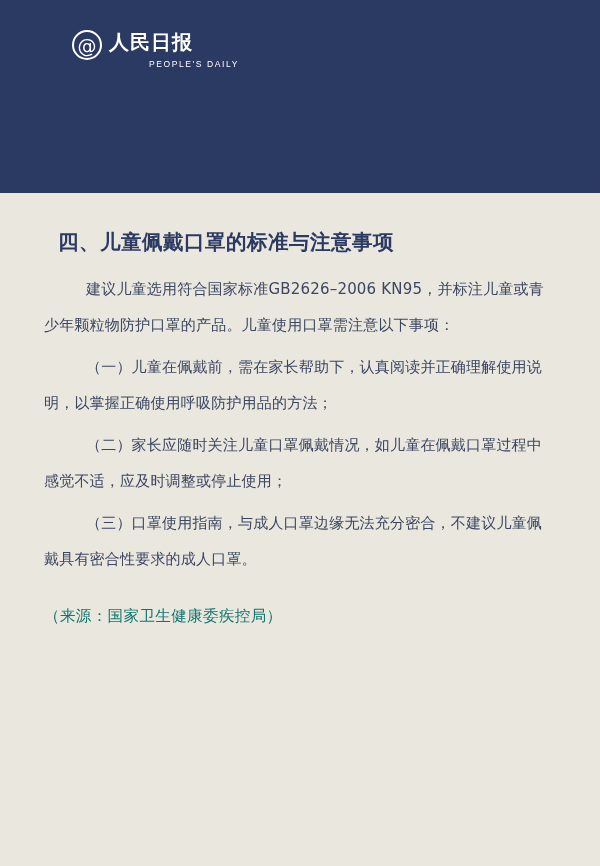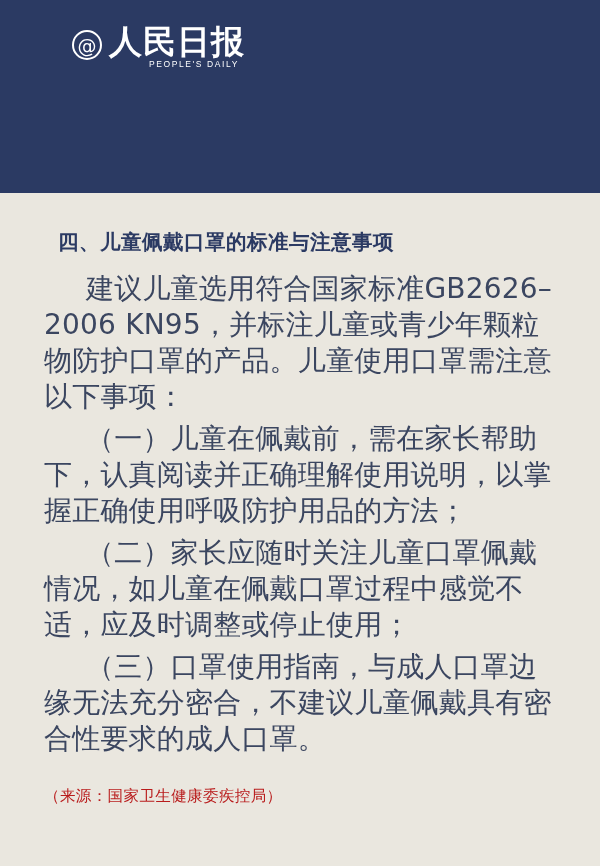--- a/index.html
+++ b/index.html
@@ -47,21 +47,21 @@
     text-align: center;
     font-family: "DejaVu Sans", sans-serif;
     box-sizing: border-box;
     margin-top: 2px;
   }
   .logo-text {
     margin-left: 7px;
     color: #ffffff;
   }
   .logo-cn {
-    font-size: 33px;
+    font-size: 20px;
     font-weight: bold;
     letter-spacing: 1px;
     line-height: 28px;
     font-family: "DejaVu Sans", "Liberation Sans", sans-serif;
   }
   .logo-en {
     font-size: 8.5px;
     letter-spacing: 1.6px;
     margin-top: 3px;
     font-family: "Liberation Sans", sans-serif;
@@ -118,30 +118,30 @@
     color: #2b3a63;
     font-size: 20.5px;
     font-weight: bold;
     letter-spacing: 0.5px;
     line-height: 30px;
     margin: 0 0 14px 14px;
     font-family: "DejaVu Sans", "Liberation Sans", sans-serif;
   }
   .para {
     color: #3b4660;
-    font-size: 28px;
+    font-size: 15px;
     line-height: 36px;
     letter-spacing: 0.2px;
     text-indent: 42px;
     margin: 0 0 6px 0;
     font-family: "DejaVu Sans", "Liberation Sans", sans-serif;
   }
   .source {
     margin-top: 26px;
-    color: #b91c1c;
+    color: #0f766e;
     font-size: 15.5px;
     line-height: 26px;
     letter-spacing: 0.4px;
     font-family: Liberation Sans, sans-serif;
   }
 </style>
 </head>
 <body>
 
 <div class="poster">

